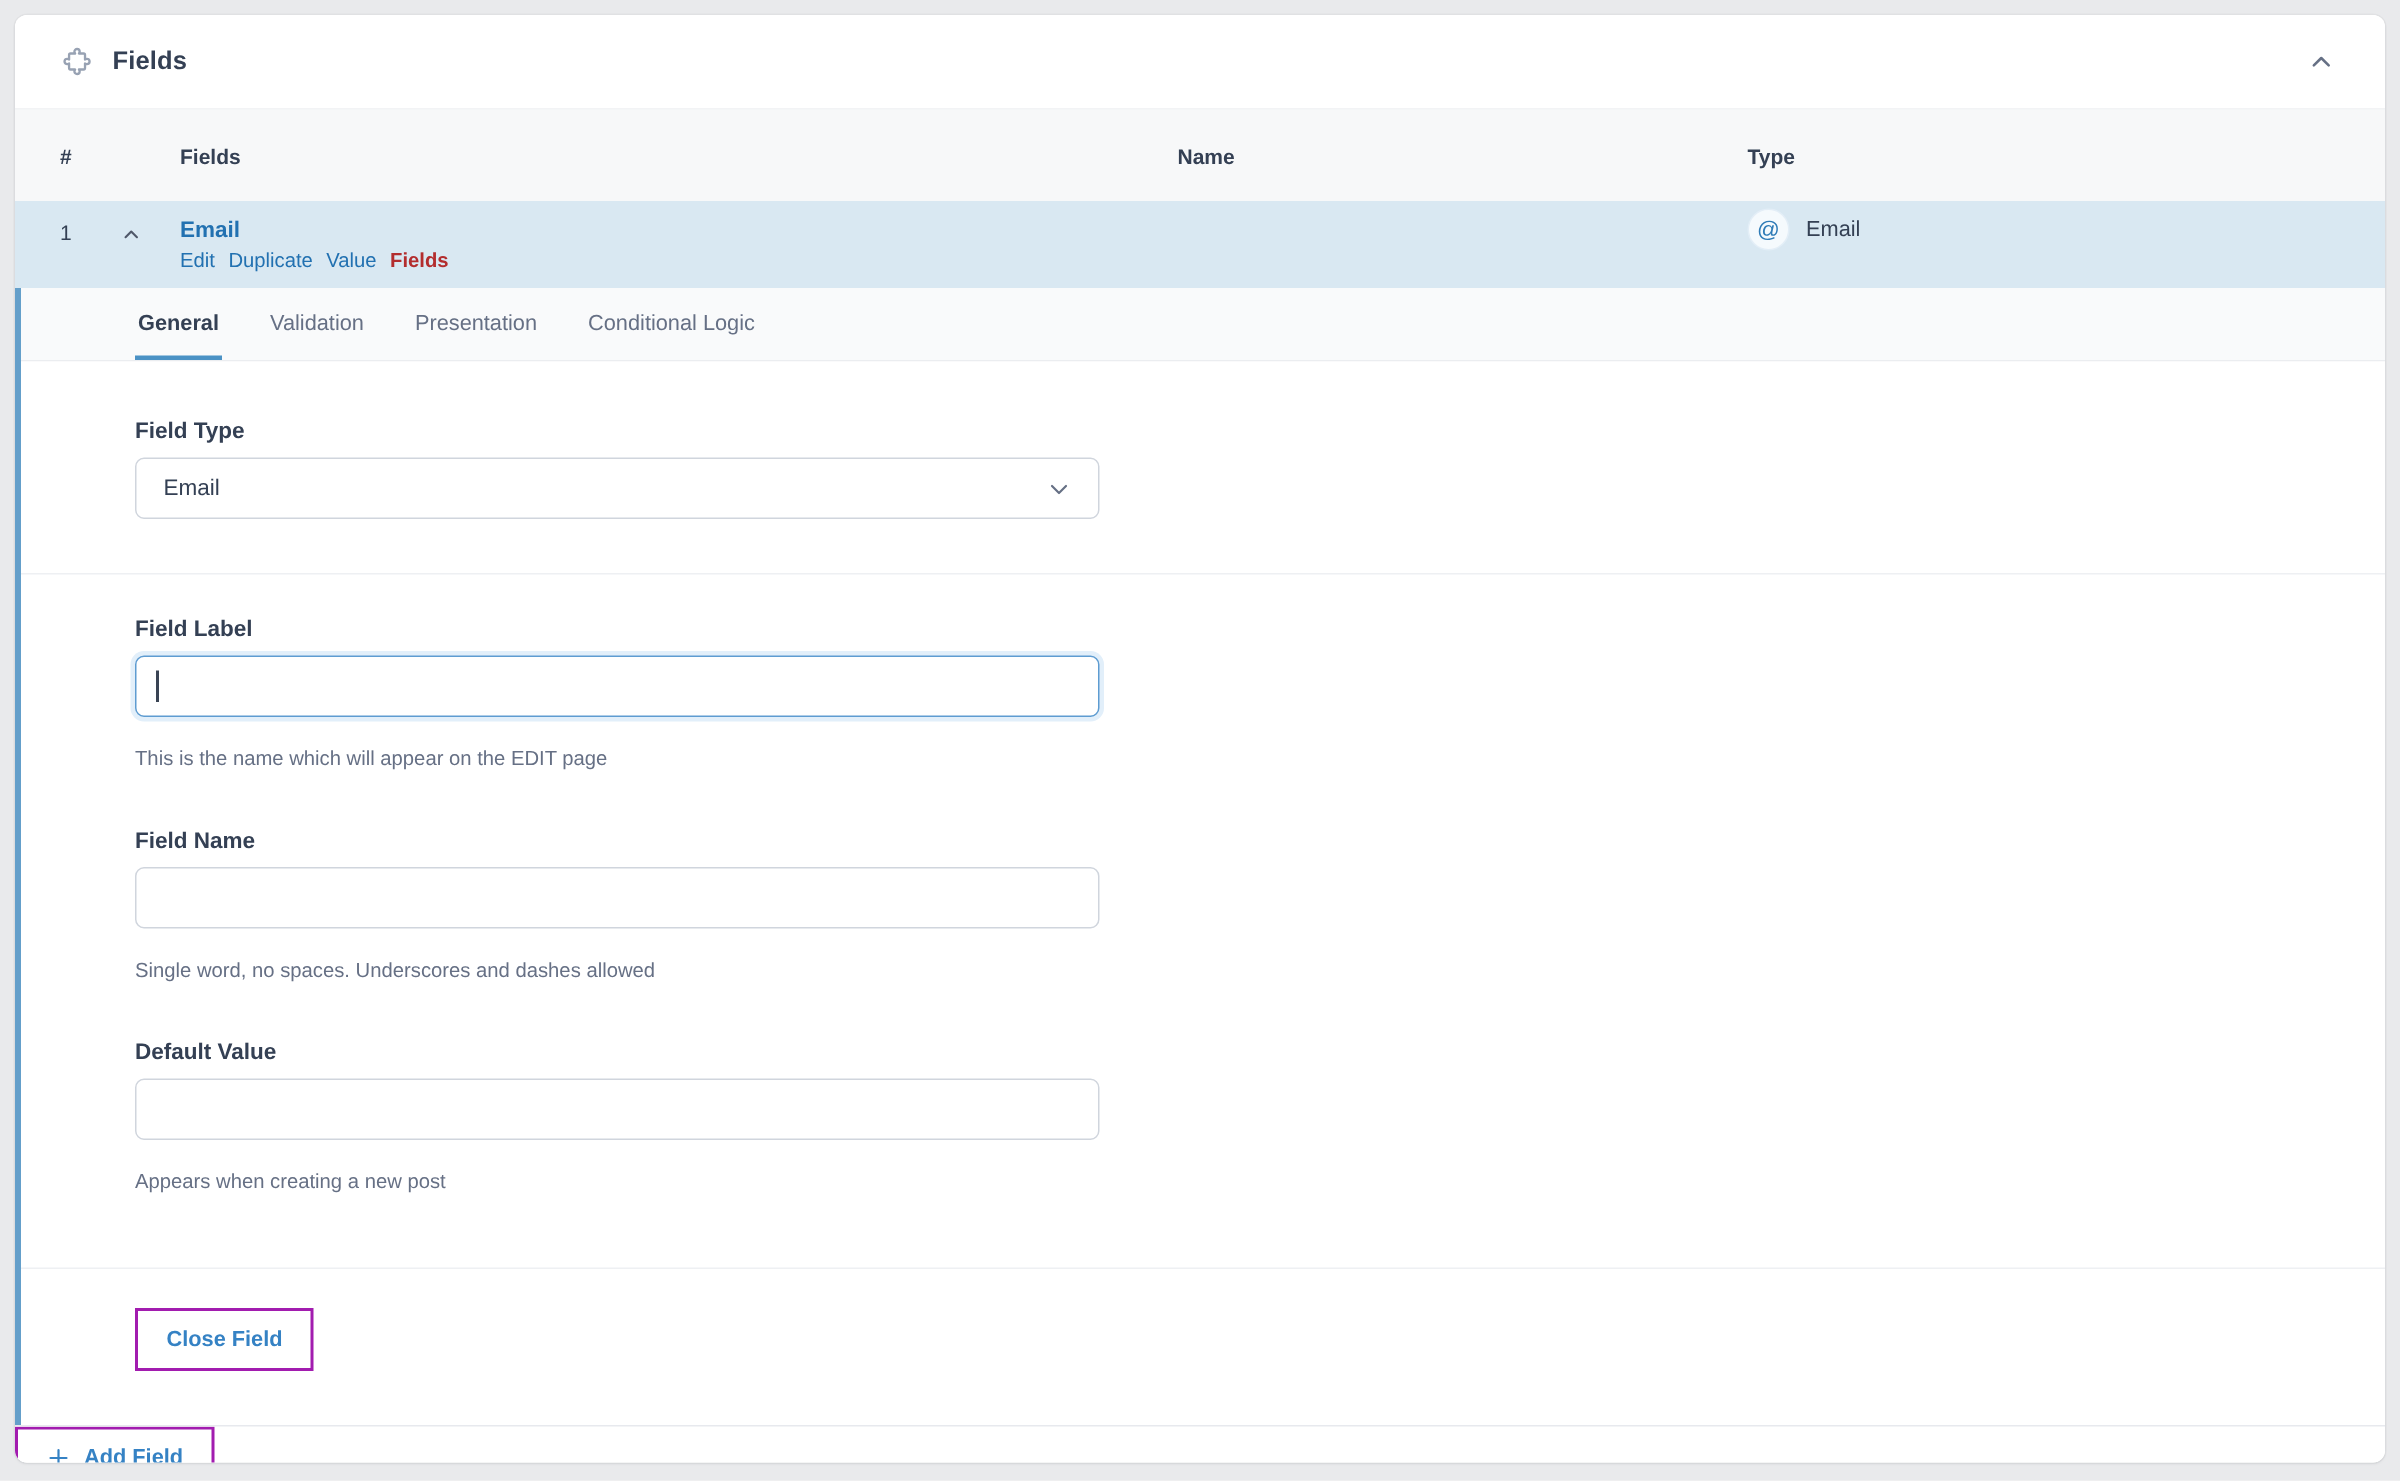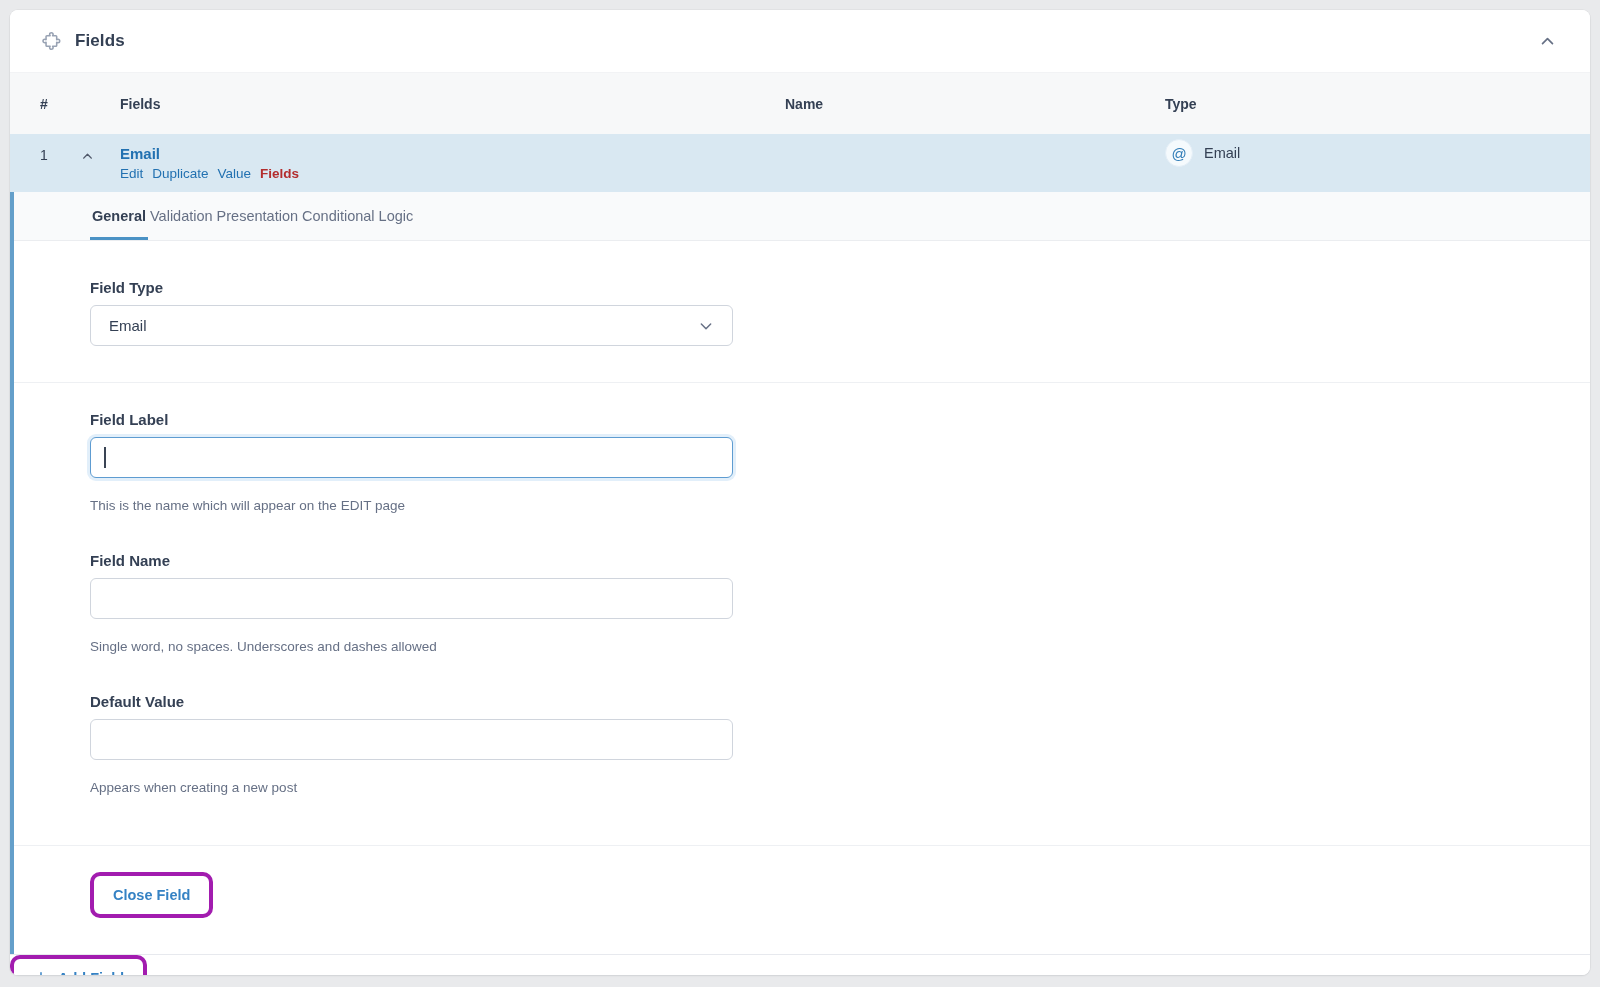--- a/index.html
+++ b/index.html
@@ -29,42 +29,42 @@
   .row-title { font-size:15px; font-weight:700; color:#2271b1; text-decoration:none; display:inline-block; }
   .row-actions { margin-top:3px; display:flex; gap:9px; }
   .row-actions a { font-size:13.5px; text-decoration:none; color:#2271b1; }
   .row-actions a.danger { color:#b32d2e; font-weight:600; }
   .cell-type { padding-top:5px; display:flex; align-items:center; gap:11px; }
   .type-badge { width:28px; height:28px; border-radius:50%; background:#f5fafd; border:1px solid #e3eef7; display:flex; align-items:center; justify-content:center; color:#2f7cb7; font-size:15px; font-weight:400; }
   .type-name { font-size:14.5px; color:#344054; }
   
   .expanded { position:relative; background:#fff; border-bottom:1px solid #e7e9ee; }
   .expanded::before { content:""; position:absolute; left:0; top:0; bottom:0; width:4px; background:#649fca; z-index:2; }
-  .tabs { background:#f9fafb; border-bottom:1px solid #ebedf0; padding-left:80px; display:flex; }
+  .tabs { background:#f9fafb; border-bottom:1px solid #ebedf0; padding-left:80px; display:flex; gap:30px; }
   .tab { background:none; border:none; cursor:pointer; font-family:inherit; font-size:14.5px; color:#667085; padding:16px 2px 13px; border-bottom:3px solid transparent; }
   .tab.active { color:#344054; font-weight:600; border-bottom-color:#4b92c5; }
   .tab-content { background:#fff; }
   .setting { padding-left:80px; }
   .setting-fieldtype { padding-top:38px; padding-bottom:36px; }
   .divider { height:1px; background:#eef0f3; width:100%; }
   .setting-label { display:block; font-size:15px; font-weight:600; color:#344054; margin-bottom:9px; }
   .select-box { width:643px; height:41px; border:1px solid #d0d5dd; border-radius:6px; background:#fff; display:flex; align-items:center; justify-content:space-between; padding:0 18px; cursor:pointer; }
   .select-box .select-value { font-size:15px; color:#344054; }
   .select-box .chev { color:#667085; display:inline-flex; }
   .text-input { width:643px; height:41px; border:1px solid #d0d5dd; border-radius:6px; background:#fff; font-family:inherit; font-size:15px; color:#344054; padding:0 14px; outline:none; display:block; }
   .input-focus-wrap { position:relative; width:643px; }
   .input-focus-wrap .text-input { width:100%; border-color:#5e9cd1; box-shadow:0 0 0 3px #e2effa; }
   .caret { position:absolute; left:14px; top:10px; width:1.5px; height:21px; background:#3a4454; animation:blink 1.1s steps(1) infinite; }
   @keyframes blink { 50% { opacity:0; } }
   .help-text { margin-top:20px; font-size:13.5px; color:#667085; }
   .setting-group { padding-top:28px; }
   .setting-gap { margin-top:39px; }
   .setting-last { padding-bottom:50px; }
   .setting-close { padding-top:26px; padding-bottom:36px; }
-  .btn-outline { display:inline-flex; align-items:center; gap:9px; background:#fff; border:4px solid #a21caf; color:#3582c4; border-radius:10px; font-family:inherit; font-size:14.5px; font-weight:600; padding:11px 19px; cursor:pointer; }
+  .btn-outline { display:inline-flex; align-items:center; gap:9px; background:#fff; border:2px solid #a21caf; color:#3582c4; border-radius:0; font-family:inherit; font-size:14.5px; font-weight:600; padding:11px 19px; cursor:pointer; }
   
   .card-footer { flex:1; display:flex; align-items:center; justify-content:flex-start; background:#fff; }
 </style>
 </head>
 <body>
 
 <div class="card">
 
   <div class="card-header">
     <div class="card-title-wrap">

